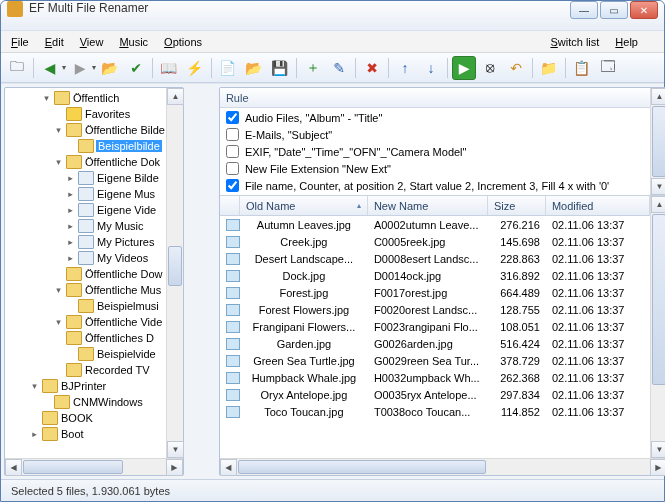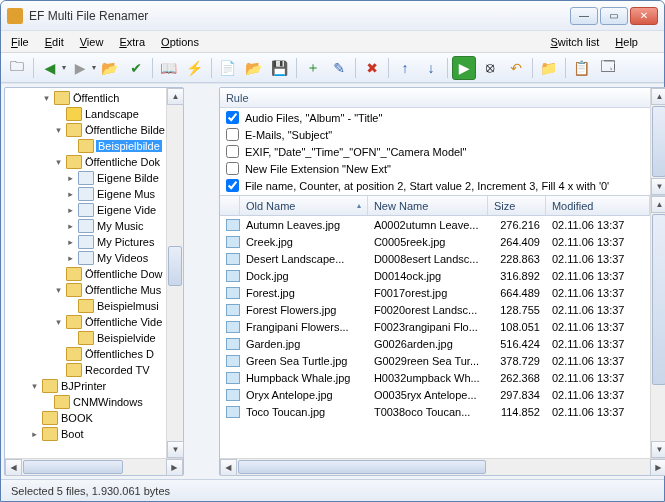--- a/index.html
+++ b/index.html
@@ -1,18 +1,18 @@
 <!DOCTYPE html>
 <html><head>
 <meta charset="utf-8">
 <style>
 * { box-sizing: border-box; margin: 0; padding: 0; }
 body { font-family: "Segoe UI", Tahoma, sans-serif; font-size: 11px; background: #fff; width: 665px; height: 502px; overflow: hidden; position: relative; }
 .window { width: 665px; height: 502px; border: 1px solid #5a7fb0; border-radius: 6px 6px 0 0; background: #fff; display: flex; flex-direction: column; }
-.titlebar { height: 30px; background: linear-gradient(#fcfcfd, #e8eef7); border-bottom: 1px solid #d8e0ed; display: flex; align-items: center; padding: 0 6px; border-radius: 6px 6px 0 0; }
+.titlebar { height: 30px; background: linear-gradient(#fcfcfd, #e8eef7); border-bottom: 1px solid #d8e0ed; display: flex; padding: 0 6px; border-radius: 6px 6px 0 0; }
 .titlebar .app-icon { width: 16px; height: 16px; background: #e0a030; margin-right: 6px; border-radius: 2px; }
 .titlebar .title { flex: 1; color: #333; font-size: 12px; }
 .titlebar .winbtn { width: 28px; height: 18px; margin-left: 2px; border: 1px solid #8aa6c9; border-radius: 3px; background: linear-gradient(#f6f9fd,#d6e4f4); display: flex; align-items: center; justify-content: center; font-size: 10px; color: #344; }
 .titlebar .winbtn.close { background: linear-gradient(#f29a8c,#d65b47); color: #fff; border-color: #b84a38; }
 .menubar { height: 22px; display: flex; align-items: center; padding: 0 10px; border-bottom: 1px solid #d9d9d9; background: #f4f4f4; }
 .menubar .menu { margin-right: 16px; text-decoration-color: transparent; color: #000; cursor: default; }
 .menubar .menu:first-letter { text-decoration: underline; }
 .menubar .spacer { flex: 1; }
 .toolbar { height: 30px; background: linear-gradient(#fafcff,#e7eef8); border-bottom: 1px solid #c8d2e0; display: flex; align-items: center; padding: 2px 4px; gap: 2px; }
 .tb-btn { width: 24px; height: 24px; border: 1px solid transparent; border-radius: 3px; display: flex; align-items: center; justify-content: center; font-size: 14px; }
@@ -47,21 +47,21 @@
 .grid { flex: 1; overflow: hidden; display: flex; flex-direction: column; }
 .grid-header { display: flex; background: linear-gradient(#fbfcfe,#e7edf6); border-bottom: 1px solid #c8d2e0; height: 20px; }
 .grid-header .col { border-right: 1px solid #d2dae7; padding: 2px 6px; color: #2b4668; display: flex; align-items: center; justify-content: space-between; }
 .grid-rows { flex: 1; overflow: hidden; }
 .grid-row { display: flex; height: 17px; align-items: center; }
 .grid-row .cell { padding: 0 6px; overflow: hidden; text-overflow: ellipsis; white-space: nowrap; }
 .file-icon { width: 14px; height: 12px; display: inline-block; background: #cfe6f7; border: 1px solid #7aa8cc; margin-right: 4px; vertical-align: middle; }
 .statusbar { height: 22px; background: linear-gradient(#f4f7fb,#e5ecf5); border-top: 1px solid #c8d2e0; display: flex; align-items: center; font-size: 11px; color: #333; }
 .statusbar .cell { padding: 0 10px; border-right: 1px solid #d0d8e5; height: 100%; display: flex; align-items: center; }
 .statusbar .cell:last-child { border-right: none; }
-.col-old { width: 128px; }
+.col-old { width: 128px; text-align: center; }
 .col-new { width: 120px; }
 .col-size { width: 58px; text-align: right; justify-content: flex-end; }
 .col-mod { width: 104px; }
 .cell.col-size { text-align: right; }
 .label { padding: 0 1px; }
 .fi-generic { background: #fff; border: 1px solid #aaa; position: relative; }
 .fi-generic::after { content:""; position:absolute; top:0; right:0; width:4px; height:4px; background:#ddd; border-left:1px solid #aaa; border-bottom:1px solid #aaa; }
 .sort-arrow { font-size: 8px; color: #5a7fb0; }
 </style>
 </head>
@@ -73,21 +73,21 @@
     <div class="title">EF Multi File Renamer</div>
     <div class="winbtn">—</div>
     <div class="winbtn">▭</div>
     <div class="winbtn close">✕</div>
   </div>
 
   <div class="menubar">
     <span class="menu">File</span>
     <span class="menu">Edit</span>
     <span class="menu">View</span>
-    <span class="menu">Extra</span>
+    <span class="menu">Music</span>
     <span class="menu">Options</span>
     <span class="spacer"></span>
     <span class="menu">Switch list</span>
     <span class="menu">Help</span>
   </div>
 
   <div class="toolbar">
     <div class="tb-btn">🗀</div>
     <div class="tb-sep"></div>
     <div class="tb-btn" style="color:#2a8a2a">◀</div>
@@ -129,21 +129,21 @@
             <div class="tree-row">
               <span class="indent" style="width: 36px;"></span>
               <span class="expander">▾</span>
               <span class="icon folder-icon" style="background: rgb(244, 216, 119);"></span>
               <span class="label">Öffentlich</span>
             </div>
             <div class="tree-row">
               <span class="indent" style="width: 48px;"></span>
               <span class="expander"></span>
               <span class="icon folder-icon" style="background: rgb(246, 211, 74);"></span>
-              <span class="label">Landscape</span>
+              <span class="label">Favorites</span>
             </div>
             <div class="tree-row">
               <span class="indent" style="width: 48px;"></span>
               <span class="expander">▾</span>
               <span class="icon folder-icon" style="background: rgb(244, 216, 119);"></span>
               <span class="label">Öffentliche Bilde</span>
             </div>
             <div class="tree-row selected">
               <span class="indent" style="width: 60px;"></span>
               <span class="expander"></span>
@@ -210,30 +210,30 @@
               <span class="icon folder-icon" style="background: rgb(244, 216, 119);"></span>
               <span class="label">Beispielmusi</span>
             </div>
             <div class="tree-row">
               <span class="indent" style="width: 48px;"></span>
               <span class="expander">▾</span>
               <span class="icon folder-icon" style="background: rgb(244, 216, 119);"></span>
               <span class="label">Öffentliche Vide</span>
             </div>
             <div class="tree-row">
+              <span class="indent" style="width: 48px;"></span>
+              <span class="expander"></span>
+              <span class="icon folder-icon" style="background: rgb(244, 216, 119);"></span>
+              <span class="label">Öffentliches D</span>
+            </div>
+            <div class="tree-row">
               <span class="indent" style="width: 60px;"></span>
               <span class="expander"></span>
               <span class="icon folder-icon" style="background: rgb(244, 216, 119);"></span>
               <span class="label">Beispielvide</span>
-            </div>
-            <div class="tree-row">
-              <span class="indent" style="width: 48px;"></span>
-              <span class="expander"></span>
-              <span class="icon folder-icon" style="background: rgb(244, 216, 119);"></span>
-              <span class="label">Öffentliches D</span>
             </div>
             <div class="tree-row">
               <span class="indent" style="width: 48px;"></span>
               <span class="expander"></span>
               <span class="icon folder-icon" style="background: rgb(244, 216, 119);"></span>
               <span class="label">Recorded TV</span>
             </div>
             <div class="tree-row">
               <span class="indent" style="width: 24px;"></span>
               <span class="expander">▾</span>
@@ -337,21 +337,21 @@
                 <div class="cell" style="width: 20px;"><span class="file-icon"></span></div>
                 <div class="cell col-old">Autumn Leaves.jpg</div>
                 <div class="cell col-new">A0002utumn Leave...</div>
                 <div class="cell col-size">276.216</div>
                 <div class="cell col-mod">02.11.06  13:37</div>
               </div>
               <div class="grid-row">
                 <div class="cell" style="width: 20px;"><span class="file-icon"></span></div>
                 <div class="cell col-old">Creek.jpg</div>
                 <div class="cell col-new">C0005reek.jpg</div>
-                <div class="cell col-size">264.409</div>
+                <div class="cell col-size">145.698</div>
                 <div class="cell col-mod">02.11.06  13:37</div>
               </div>
               <div class="grid-row">
                 <div class="cell" style="width: 20px;"><span class="file-icon"></span></div>
                 <div class="cell col-old">Desert Landscape...</div>
                 <div class="cell col-new">D0008esert Landsc...</div>
                 <div class="cell col-size">228.863</div>
                 <div class="cell col-mod">02.11.06  13:37</div>
               </div>
               <div class="grid-row">

